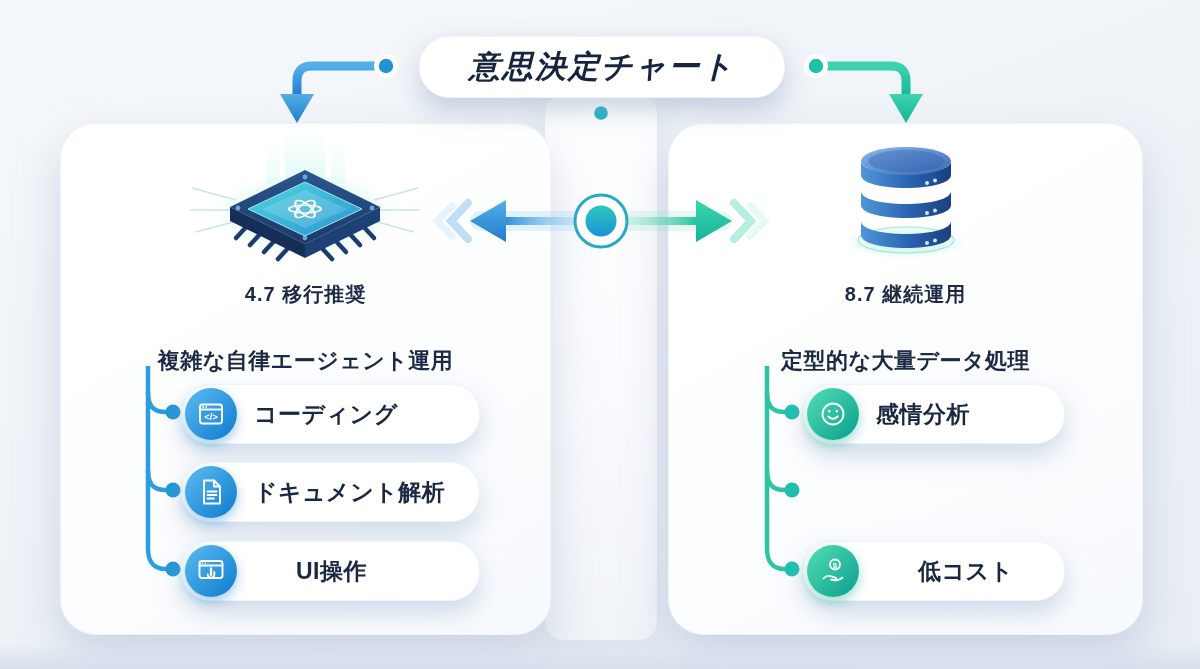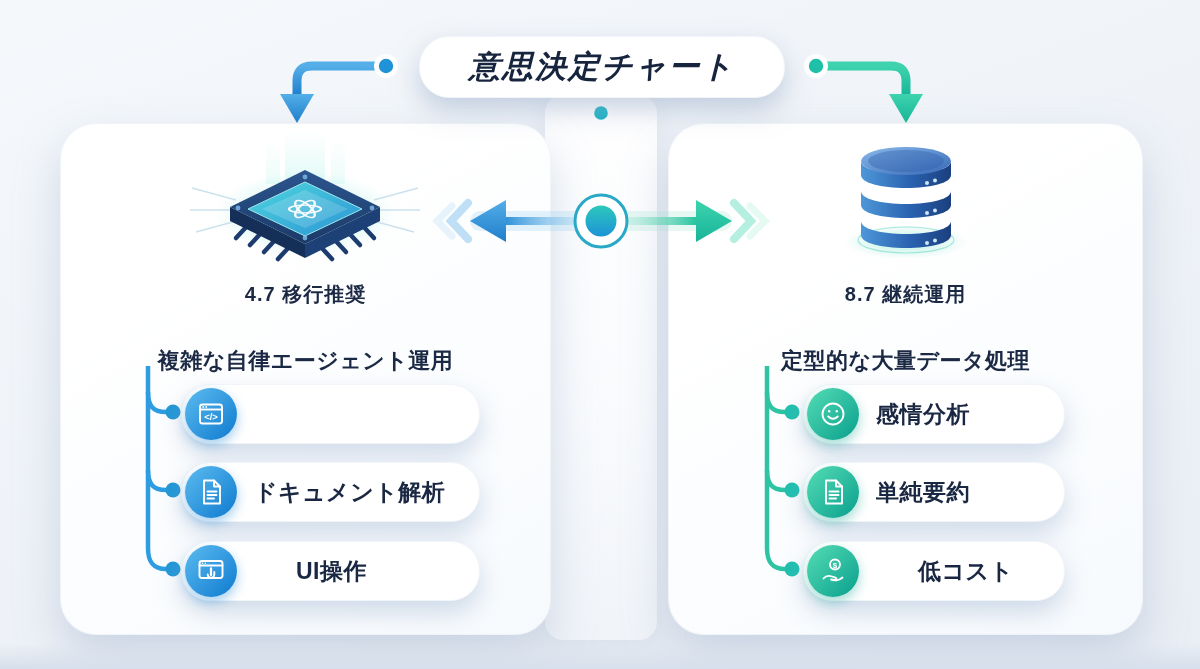--- a/index.html
+++ b/index.html
@@ -115,20 +115,21 @@
     <div class="pill p1">
       <div class="pill-icon blue">
         <svg width="32" height="32" viewBox="0 0 32 32" fill="none" stroke="#ffffff" stroke-width="1.9">
           <rect x="5" y="6.5" width="22" height="19" rx="2.5"></rect>
           <line x1="5" y1="11.5" x2="27" y2="11.5"></line>
           <circle cx="8.2" cy="9" r=".9" fill="#fff" stroke="none"></circle>
           <circle cx="11.2" cy="9" r=".9" fill="#fff" stroke="none"></circle>
           <text x="16" y="21.8" text-anchor="middle" font-size="9.5" font-weight="bold" fill="#ffffff" stroke="none">&lt;/&gt;</text>
         </svg>
       </div>
+      <span class="pill-label">コーディング</span>
     </div>
     <div class="pill p2">
       <div class="pill-icon blue">
         <svg width="32" height="32" viewBox="0 0 32 32" fill="none" stroke="#ffffff" stroke-width="1.9" stroke-linejoin="round" stroke-linecap="round">
           <path d="M9 4.5 h10 l6 6 v17 h-16 z"></path>
           <path d="M19 4.5 v6 h6"></path>
           <line x1="12.5" y1="15.5" x2="21.5" y2="15.5"></line>
           <line x1="12.5" y1="19" x2="21.5" y2="19"></line>
           <line x1="12.5" y1="22.5" x2="19" y2="22.5"></line>
         </svg>
@@ -192,32 +193,20 @@
       <div class="pill-icon green">
         <svg width="32" height="32" viewBox="0 0 32 32" fill="none" stroke="#ffffff" stroke-width="1.9" stroke-linecap="round">
           <circle cx="16" cy="16" r="10.5"></circle>
           <circle cx="12.2" cy="13.3" r="1.2" fill="#fff" stroke="none"></circle>
           <circle cx="19.8" cy="13.3" r="1.2" fill="#fff" stroke="none"></circle>
           <path d="M11.3 18.5 q4.7 4.6 9.4 0"></path>
         </svg>
       </div>
       <span class="pill-label">感情分析</span>
     </div>
-    <div class="pill p2">
-      <div class="pill-icon green">
-        <svg width="32" height="32" viewBox="0 0 32 32" fill="none" stroke="#ffffff" stroke-width="1.9" stroke-linejoin="round" stroke-linecap="round">
-          <path d="M9 4.5 h10 l6 6 v17 h-16 z"></path>
-          <path d="M19 4.5 v6 h6"></path>
-          <line x1="12.5" y1="15.5" x2="21.5" y2="15.5"></line>
-          <line x1="12.5" y1="19" x2="21.5" y2="19"></line>
-          <line x1="12.5" y1="22.5" x2="19" y2="22.5"></line>
-        </svg>
-      </div>
-      <span class="pill-label">単純要約</span>
-    </div>
     <div class="pill p3">
       <div class="pill-icon green">
         <svg width="32" height="32" viewBox="0 0 32 32" fill="none" stroke="#ffffff" stroke-width="1.8" stroke-linecap="round">
           <circle cx="18" cy="9.5" r="5"></circle>
           <text x="18" y="12.6" text-anchor="middle" font-size="8" font-weight="bold" fill="#ffffff" stroke="none">$</text>
           <path d="M6.5 23.5 C9 20.5 12 20.5 15 21.5 L18.5 22.7 C20 23.2 19.6 25.2 18 25 L13.5 24.4 C17 26 22 25.8 25.5 22.5" fill="none"></path>
         </svg>
       </div>
       <span class="pill-label">低コスト</span>
     </div>

